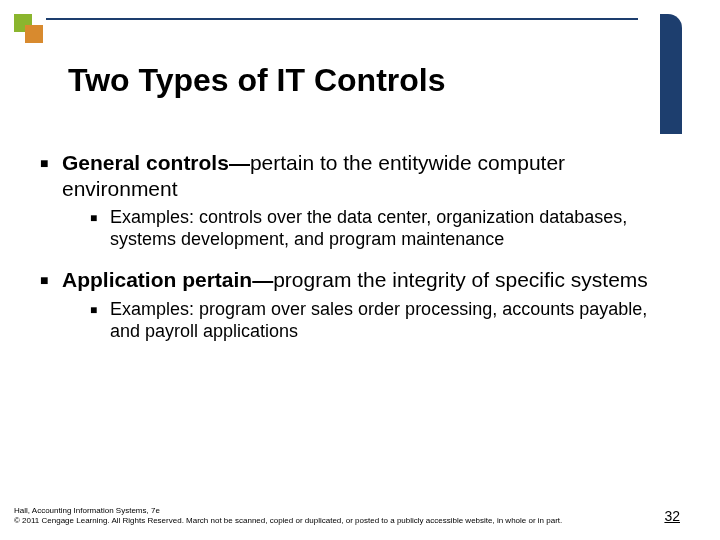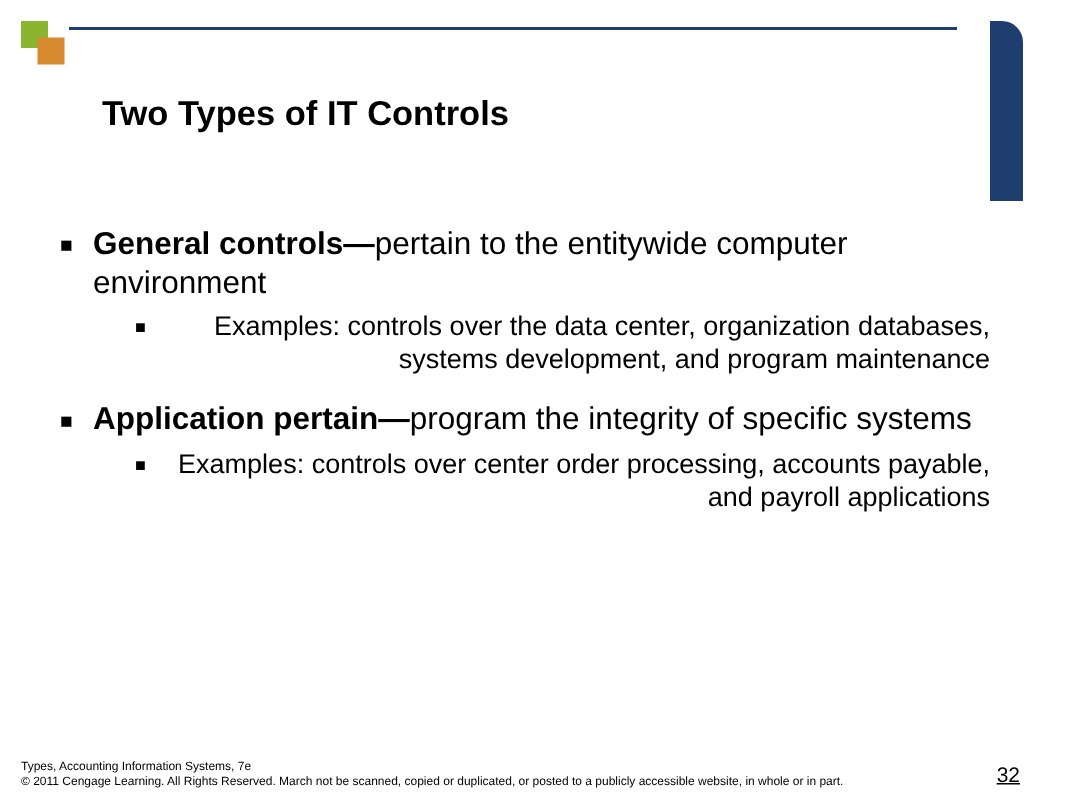--- a/index.html
+++ b/index.html
@@ -42,21 +42,21 @@
     content:"";
     position:absolute;
     top:0; left:-22px;
     width:22px; height:22px;
     background:#fff;
   }
   .slide-title {
     position: absolute;
     top: 62px;
     left: 68px;
-    font-size: 23px;
+    font-size: 32px;
     font-weight: bold;
     color: #000;
   }
   .content {
     position: absolute;
     top: 150px;
     left: 40px;
     right: 60px;
     color: #000;
   }
@@ -81,21 +81,21 @@
     font-size: 18px;
     line-height: 1.22;
   }
   .bullet-l2 .marker {
     width: 20px;
     flex-shrink: 0;
     font-size: 12px;
     padding-top: 4px;
     color: #000;
   }
-  .bullet-l2 .text { flex: 1; text-align: right; }
+  .bullet-l2 .text { flex: 1; }
   .footer {
     position: absolute;
     bottom: 14px;
     left: 14px;
     right: 40px;
     display: flex;
     align-items: flex-end;
     justify-content: space-between;
   }
   .footer-text {
@@ -138,24 +138,24 @@
   </div>
 
   <div class="bullet-l1">
     <div class="marker">■</div>
     <div class="text">
       <span class="bold-lead">Application pertain—</span><span>program the integrity of specific systems</span>
     </div>
   </div>
   <div class="bullet-l2">
     <div class="marker">■</div>
-    <div class="text">Examples: controls over center order processing, accounts payable, and payroll applications</div>
+    <div class="text">Examples: program over sales order processing, accounts payable, and payroll applications</div>
   </div>
 
 </div>
 
 <div class="footer">
   <div class="footer-text">
-    <span>Types, </span><span class="book">Accounting Information Systems</span><span>, 7e</span><br>
+    <span>Hall, </span><span class="book">Accounting Information Systems</span><span>, 7e</span><br>
     <span>© 2011 Cengage Learning. All Rights Reserved. March not be scanned, copied or duplicated, or posted to a publicly accessible website, in whole or in part.</span>
   </div>
   <div class="page-num">32</div>
 </div>
 
 </body></html>

